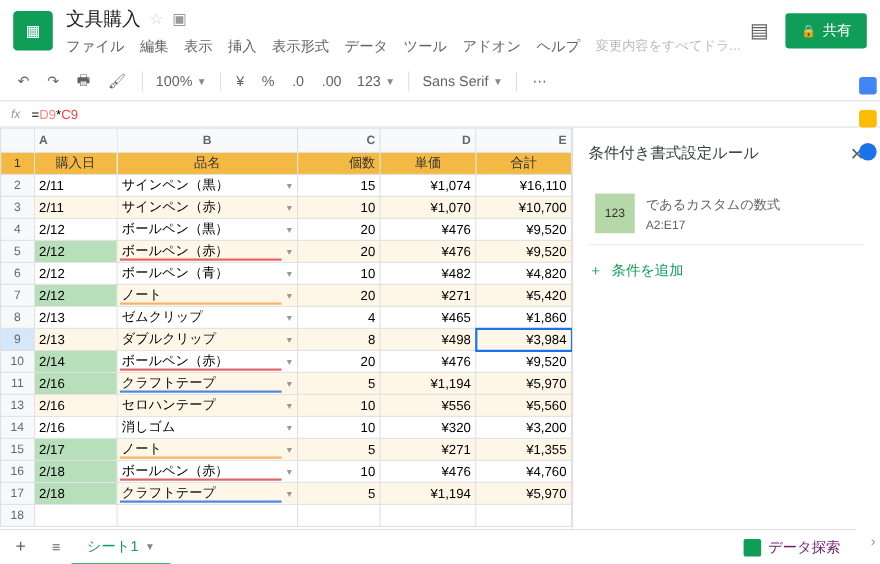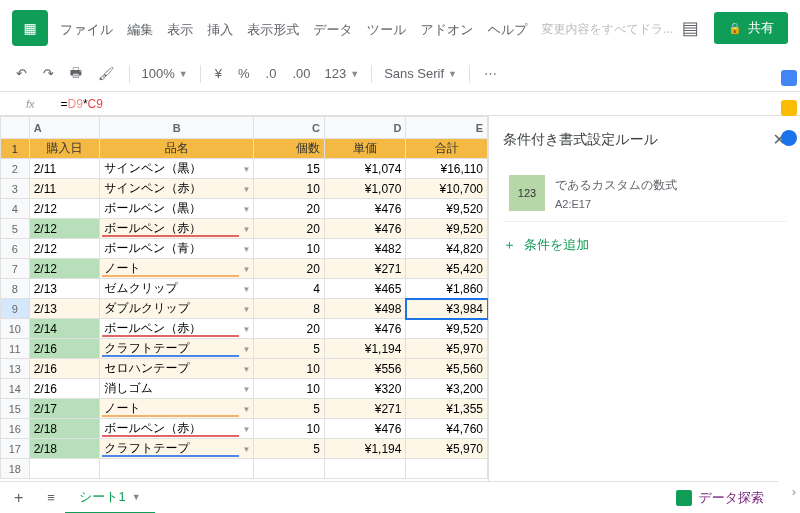--- a/index.html
+++ b/index.html
@@ -15,21 +15,21 @@
 .changes{color:#bbb;font-size:12px}
 .comment-icon{width:28px;height:28px;color:#5f6368;display:flex;align-items:center;justify-content:center;margin-right:10px;font-size:18px}
 .share-btn{background:#0f9d58;color:#fff;padding:7px 14px;border-radius:3px;font-size:13px;display:flex;align-items:center;gap:6px;cursor:pointer}
 .lock{font-size:11px}
 .toolbar{display:flex;align-items:center;padding:4px 10px;border-bottom:1px solid #e0e0e0;gap:4px;height:36px;font-size:13px;color:#5f6368}
 .tb-btn{padding:4px 6px;cursor:pointer}
 .tb-sep{width:1px;height:18px;background:#e0e0e0;margin:0 4px}
 .tb-zoom{display:flex;align-items:center;gap:4px;padding:0 4px}
 .arrow-down{font-size:9px;color:#888}
 .formula-bar{display:flex;align-items:center;height:24px;border-bottom:1px solid #e0e0e0;font-size:12px}
-.fx{font-style:italic;color:#999;padding:0 26px;font-size:11px}
+.fx{font-style:italic;color:#999;padding:0 10px;font-size:11px}
 .formula{color:#000}
 .formula .ref{color:#f28b82}
 .formula .ref2{color:#ef4444}
 .main{display:flex;height:365px}
 .sheet{flex:1;overflow:auto;position:relative}
 table{border-collapse:collapse;font-size:12px;width:100%}
 th,td{border:1px solid #e0e0e0;height:20px;padding:0 4px;white-space:nowrap}
 .rownum{background:#f8f9fa;text-align:center;width:26px;color:#666;font-size:11px}
 .rownum.sel{background:#d4e7fb}
 .colhdr{background:#f8f9fa;text-align:center;color:#666;font-size:11px;height:22px}
@@ -40,21 +40,21 @@
 .colC{width:64px;text-align:right}
 .colD{width:74px;text-align:right}
 .colE{width:74px;text-align:right}
 .dd{position:absolute;right:3px;top:50%;transform:translateY(-50%);font-size:8px;color:#999}
 .hlA{background:#b7dfba!important}
 .uline{position:absolute;bottom:1px;left:2px;right:14px;height:2px}
 .red{background:#e06666}
 .orange{background:#f6b26b}
 .blue{background:#4a86e8}
 .sel-cell{outline:2px solid #1a73e8;outline-offset:-1px}
-.side{width:312px;border-left:1px solid #e0e0e0;padding:14px;font-size:13px;color:#3c4043}
+.side{width:280px;border-left:1px solid #e0e0e0;padding:14px;font-size:13px;color:#3c4043}
 .side-hdr{display:flex;justify-content:space-between;align-items:center;margin-bottom:16px}
 .side-title{font-size:14px}
 .close-x{font-size:16px;color:#5f6368;cursor:pointer}
 .rule{display:flex;gap:10px;padding:10px 6px;border-bottom:1px solid #eee}
 .rule-preview{width:36px;height:36px;background:#b6d7a8;display:flex;align-items:center;justify-content:center;color:#333;font-size:11px}
 .rule-text{flex:1;font-size:12px}
 .rule-formula{color:#202124;white-space:nowrap;overflow:hidden;text-overflow:ellipsis}
 .rule-sub{color:#5f6368;margin-top:2px}
 .rule-range{color:#5f6368;font-size:11px;margin-top:4px}
 .add-rule{color:#0f9d58;margin-top:14px;cursor:pointer;font-size:13px;display:flex;align-items:center;gap:8px}
@@ -70,20 +70,25 @@
 .sheet-tab{padding:6px 14px;color:#0f9d58;border-bottom:2px solid #0f9d58;display:flex;align-items:center;gap:6px}
 .explore{margin-left:auto;padding:0 14px;color:#701a75;display:flex;align-items:center;gap:6px;cursor:pointer}
 .explore-icon{width:16px;height:16px;background:#0f9d58;border-radius:2px}
 </style>
 </head>
 <body>
 
 <div class="header">
   <div class="logo">▦</div>
   <div class="title-area">
+    <div class="doc-title">
+      <span>文具購入</span>
+      <span class="star">☆</span>
+      <span class="folder">▣</span>
+    </div>
     <div class="menu-bar">
       <span>ファイル</span>
       <span>編集</span>
       <span>表示</span>
       <span>挿入</span>
       <span>表示形式</span>
       <span>データ</span>
       <span>ツール</span>
       <span>アドオン</span>
       <span>ヘルプ</span>

